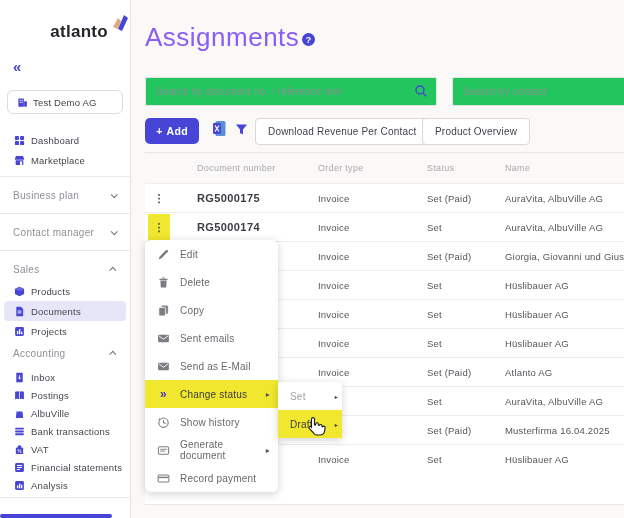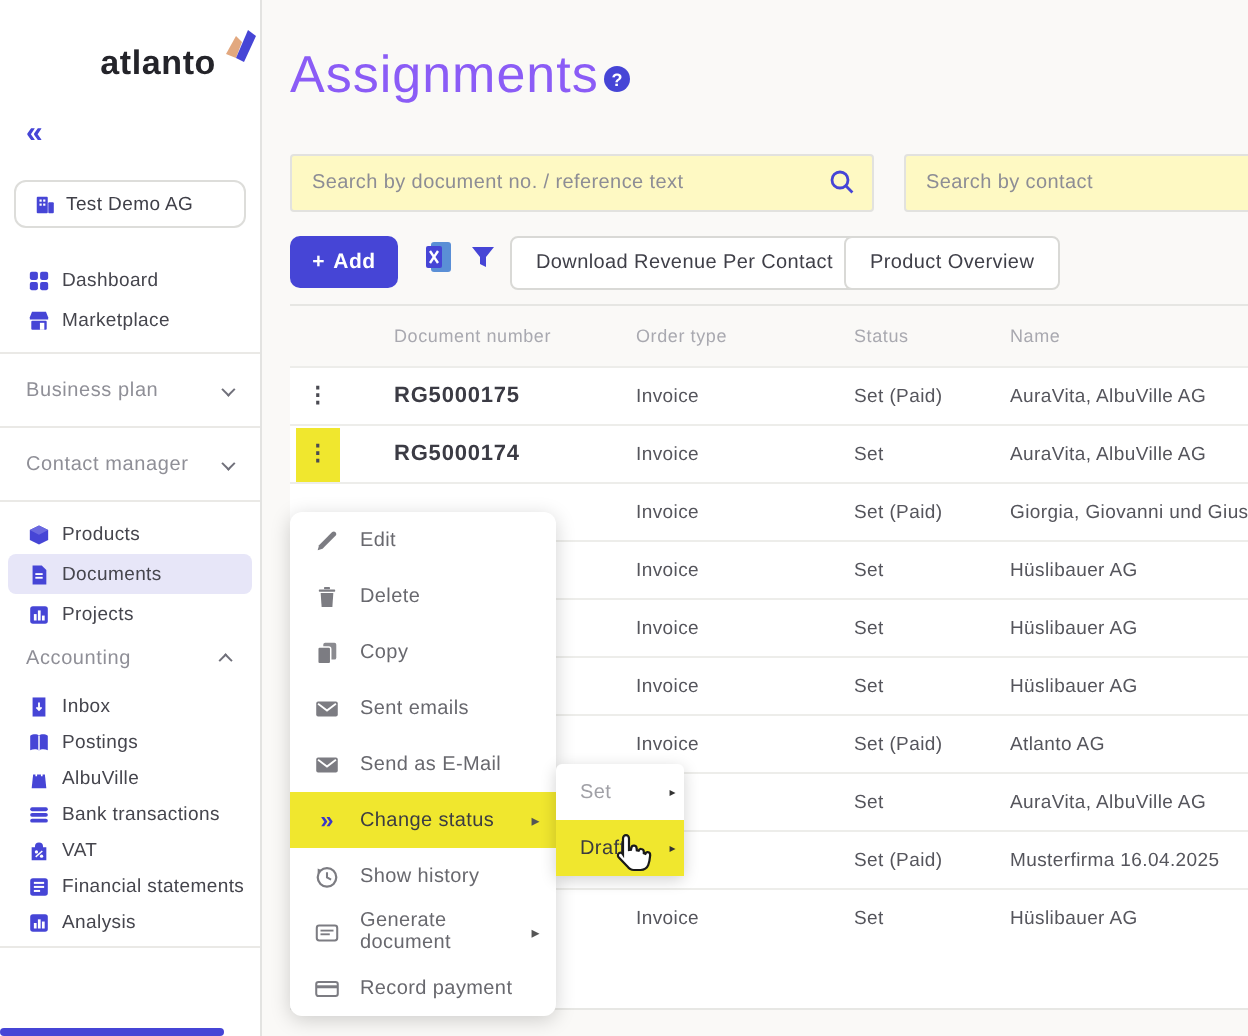--- a/index.html
+++ b/index.html
@@ -35,21 +35,21 @@
   .chev.down { transform:rotate(45deg) translateY(-1px); }
   .chev.up { transform:rotate(-135deg) translateY(-1px); }
   .side-scrollbar { position:absolute; left:0; top:514px; width:112px; height:4px;
     background:#4645d6; border-radius:2px; z-index:6; }
   
   .page-title { position:absolute; left:145px; top:22px; font-size:26px; font-weight:500;
     color:#8b5cf6; letter-spacing:.5px; z-index:1; }
   .help-badge { position:absolute; left:302px; top:33px; width:13px; height:13px; border-radius:50%;
     background:#4645d6; color:#fff; font-size:9px; font-weight:700; display:flex; align-items:center;
     justify-content:center; z-index:1; cursor:pointer; }
-  .search-input { position:absolute; top:77px; height:29px; background:#fef9c3; border:1px solid #e2e2df;
+  .search-input { position:absolute; top:77px; height:29px; background:#22c55e; border:1px solid #e2e2df;
     border-radius:2px; font-size:10px; color:#45454d; padding:0 30px 0 10px;
     font-family:"Liberation Sans", sans-serif; letter-spacing:.2px; }
   .search-input::placeholder { color:#8d8d95; }
   #search-doc { left:145px; width:292px; }
   #search-contact { left:452px; width:210px; padding-right:10px; }
   .search-glyph { position:absolute; left:414px; top:84px; z-index:1; }
   
   .btn-add { position:absolute; left:145px; top:118px; width:54px; height:26px; background:#4645d6;
     color:#fff; border:none; border-radius:5px; font-size:10.5px; font-weight:700; letter-spacing:.3px;
     display:flex; align-items:center; justify-content:center; gap:4px; cursor:pointer;
@@ -70,21 +70,21 @@
   .trow { height:29px; background:#fff; border-top:1px solid #ededea; }
   .tc { font-size:9.5px; color:#55555c; letter-spacing:.2px; white-space:nowrap; overflow:hidden; }
   .tc.doc { font-size:11px; font-weight:700; color:#3b3b44; letter-spacing:.4px; }
   .kebab-box { width:22px; height:27px; margin-left:3px; display:flex; align-items:center;
     justify-content:center; cursor:pointer; }
   .kebab-box.hl { background:#f0e72e; }
   .kglyph { font-size:11px; font-weight:700; color:#4a4a52; line-height:1; }
   .table-foot { position:absolute; left:145px; top:472px; width:560px; height:33px; background:#fff;
     border-bottom:1px solid #e7e7e4; }
   
-  .ctx-menu { position:absolute; left:145px; top:256px; width:133px; background:#fff; border-radius:6px;
+  .ctx-menu { position:absolute; left:145px; top:240px; width:133px; background:#fff; border-radius:6px;
     box-shadow:0 2px 10px rgba(0,0,0,.18); z-index:10; padding:0; }
   .ctx-item { height:28px; display:flex; align-items:center; gap:10px; padding:0 8px 0 12px;
     font-size:10px; color:#68686e; letter-spacing:.2px; cursor:pointer; }
   .ctx-item.hl { background:#f0e72e; color:#3c3c42; }
   .micn { width:13px; height:13px; display:inline-flex; align-items:center; justify-content:center; flex:0 0 13px; }
   .micn svg { width:13px; height:13px; }
   .dbl-chev { color:#3b37c8; font-weight:700; font-size:12px; line-height:1; }
   .marrow { margin-left:auto; font-size:8px; color:#555; }
   
   .sub-menu { position:absolute; left:278px; top:382px; width:64px; background:#fff; border-radius:3px;
@@ -154,20 +154,24 @@
     <div class="nav-section">
       <span class="slabel">Business plan</span>
       <span class="chev down"></span>
     </div>
     <div class="sdiv"></div>
     <div class="nav-section">
       <span class="slabel">Contact manager</span>
       <span class="chev down"></span>
     </div>
     <div class="sdiv"></div>
+    <div class="nav-section">
+      <span class="slabel">Sales</span>
+      <span class="chev up"></span>
+    </div>
 
     <div class="nav-item">
       <span class="icn">
           <svg viewBox="0 0 12 12" fill="#4645d6">
             <path d="M6 0.8 L11 3.3 V8.7 L6 11.2 L1 8.7 V3.3 Z"></path>
             <path d="M6 0.8 L11 3.3 L6 5.8 L1 3.3 Z" fill="#6b69e0"></path>
           </svg>
         </span>
       <span class="nlabel">Products</span>
     </div>

